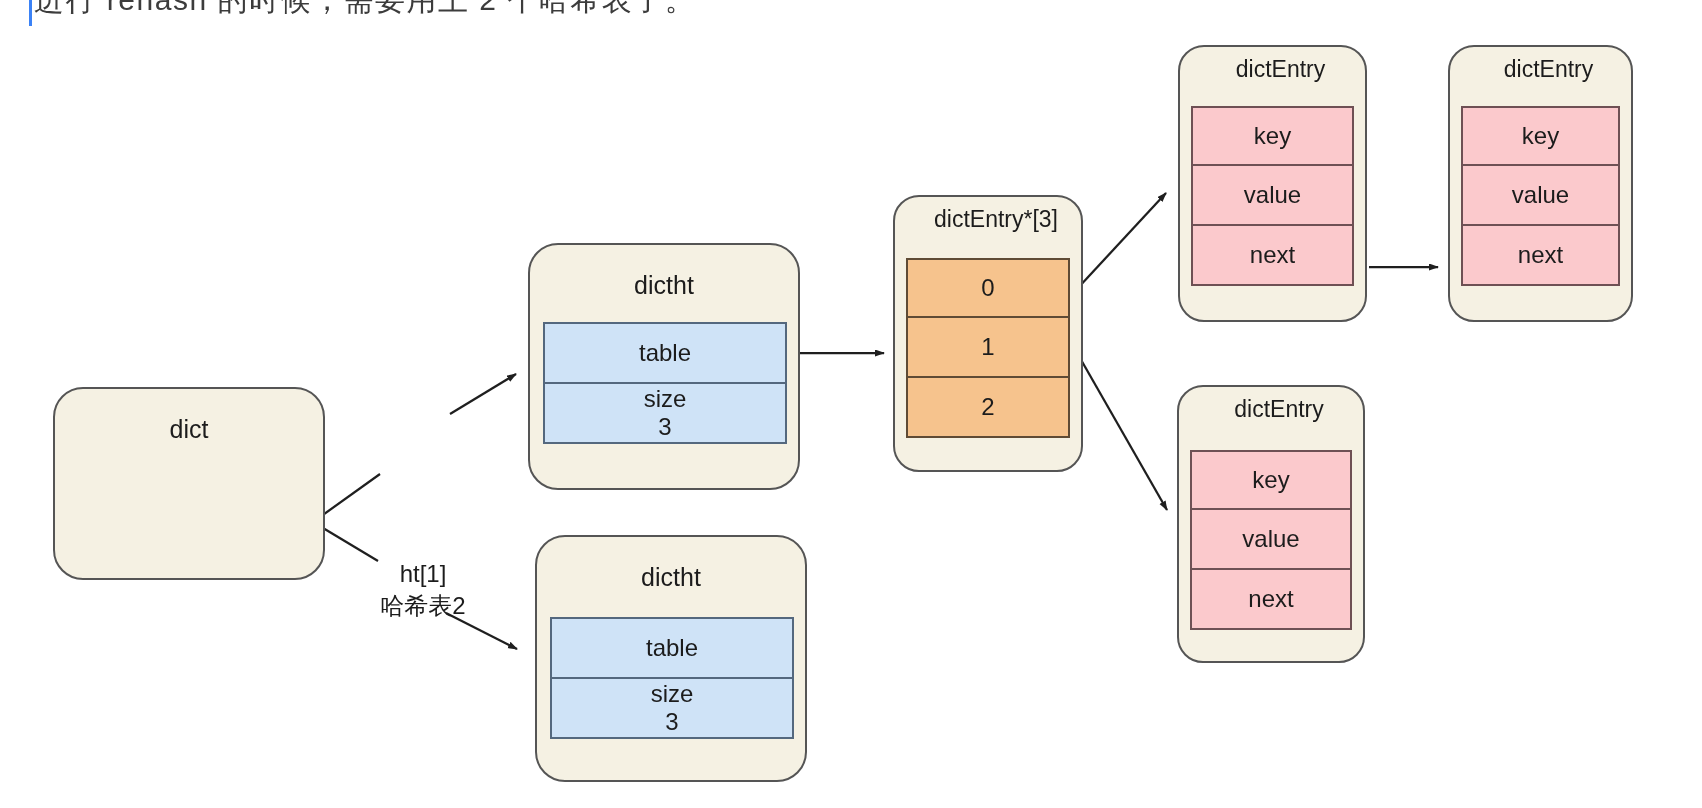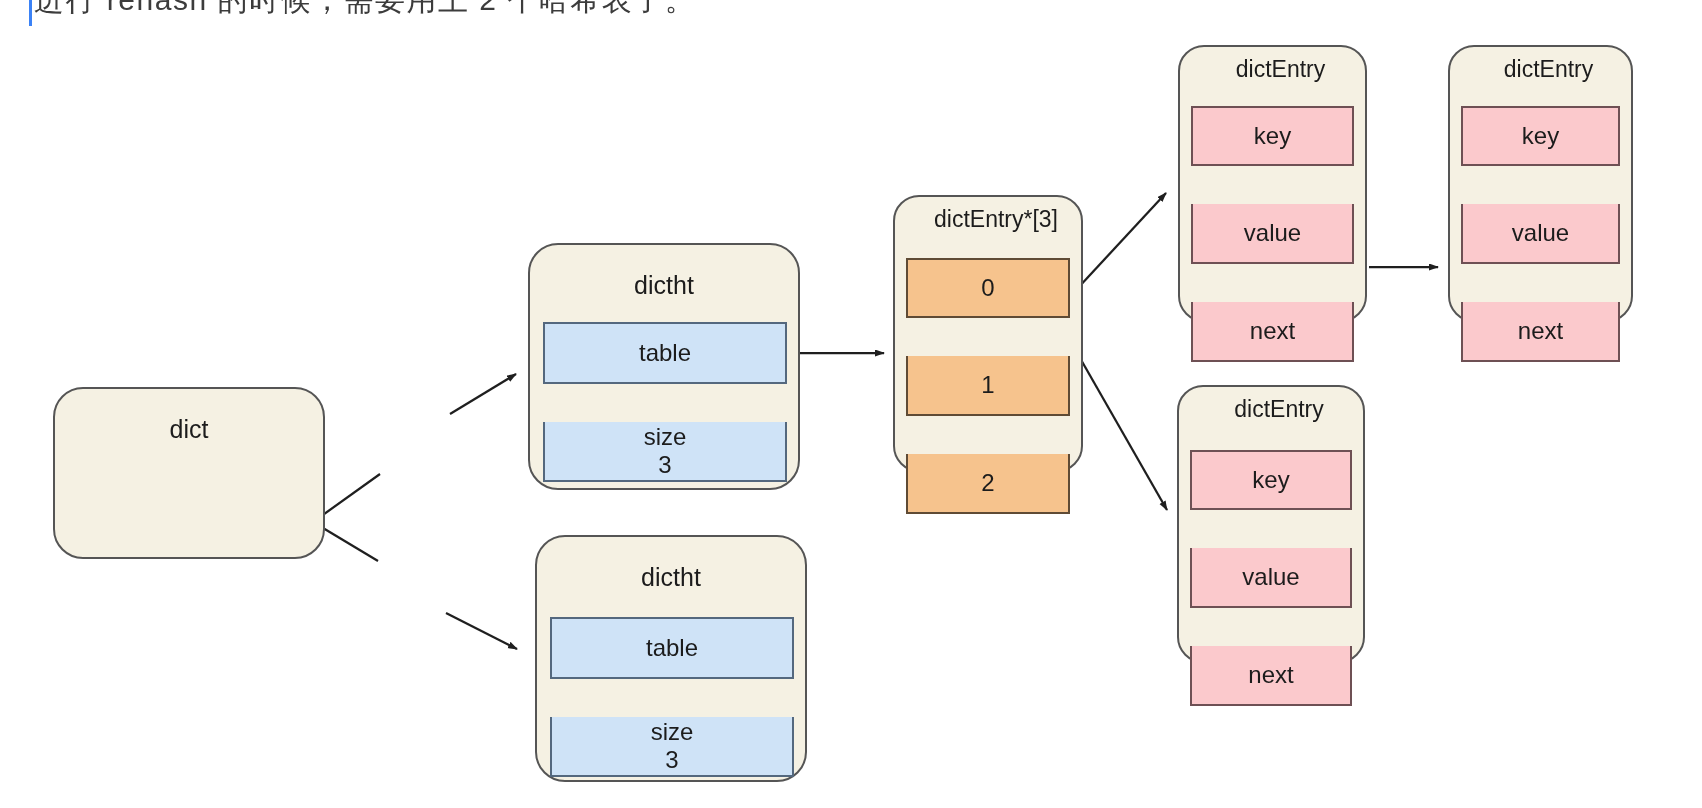--- a/index.html
+++ b/index.html
@@ -48,21 +48,21 @@
   }
   .node-title.small{font-size:23px;padding-top:9px;margin-left:16px;}
   .rows{position:absolute;}
   .row{
     display:flex;align-items:center;justify-content:center;flex-direction:column;
     font-size:24px;color:var(--text);
   }
   .rows.blue .row{background:var(--field_blue);border:2px solid var(--blue_border);}
   .rows.orange .row{background:var(--bucket_orange);border:2px solid var(--orange_border);}
   .rows.pink .row{background:var(--entry_pink);border:2px solid var(--pink_border);}
-  .rows .row + .row{border-top:none;margin-top:38px;}
+  .rows .row + .row{border-top:none;}
   .field{
     position:absolute;display:flex;align-items:center;justify-content:center;
     background:var(--field_blue);border:2px solid var(--blue_border);
     font-size:24px;color:var(--text);
   }
   .two-line{line-height:28px;}
 
   .edge-label{
     position:absolute;text-align:center;font-size:24px;line-height:32px;color:var(--text);
   }
@@ -86,24 +86,28 @@
     <line x1="313" y1="522" x2="380" y2="474"></line>
     <line x1="450" y1="414" x2="516" y2="374" marker-end="url(#ah)"></line>
     <line x1="313" y1="522" x2="378" y2="561"></line>
     <line x1="446" y1="613" x2="517" y2="649" marker-end="url(#ah)"></line>
     <line x1="795" y1="353" x2="884" y2="353" marker-end="url(#ah)"></line>
     <line x1="1077" y1="289" x2="1166" y2="193" marker-end="url(#ah)"></line>
     <line x1="1080" y1="358" x2="1167" y2="510" marker-end="url(#ah)"></line>
     <line x1="1369" y1="267" x2="1438" y2="267" marker-end="url(#ah)"></line>
   </svg>
 
-  <div class="node" style="left:53px;top:387px;width:272px;height:172px;border-radius:30px;">
+  <div class="node" style="left:53px;top:387px;width:272px;height:193px;border-radius:30px;">
     <div class="node-title">dict</div>
   </div>
 
+  <div class="edge-label" style="left:355px;top:558px;width:136px;">
+    <div>ht[1]</div>
+    <div>哈希表2</div>
+  </div>
 
   <div class="node" style="left:528px;top:243px;width:272px;height:247px;">
     <div class="node-title">dictht</div>
     <div class="rows blue" style="left:13px;top:77px;right:11px;">
       <div class="row" style="height:62px;">table</div>
       <div class="row two-line" style="height:60px;">
         <div>size</div>
         <div>3</div>
       </div>
     </div>

